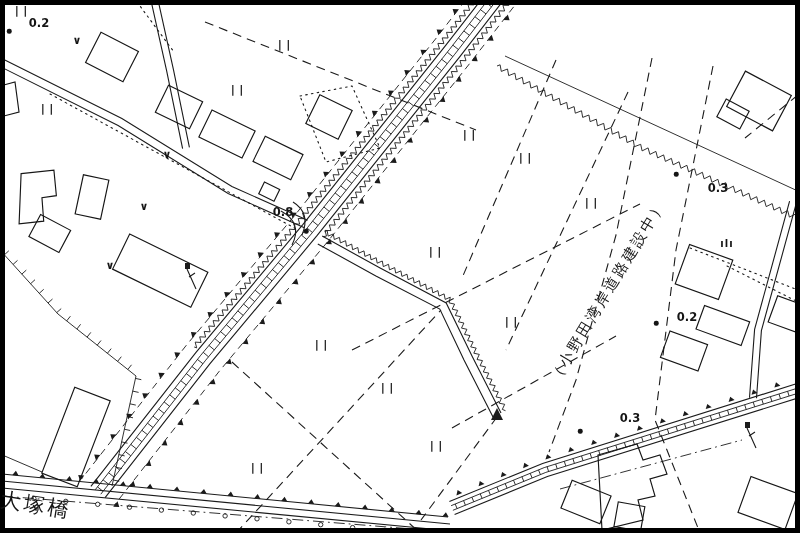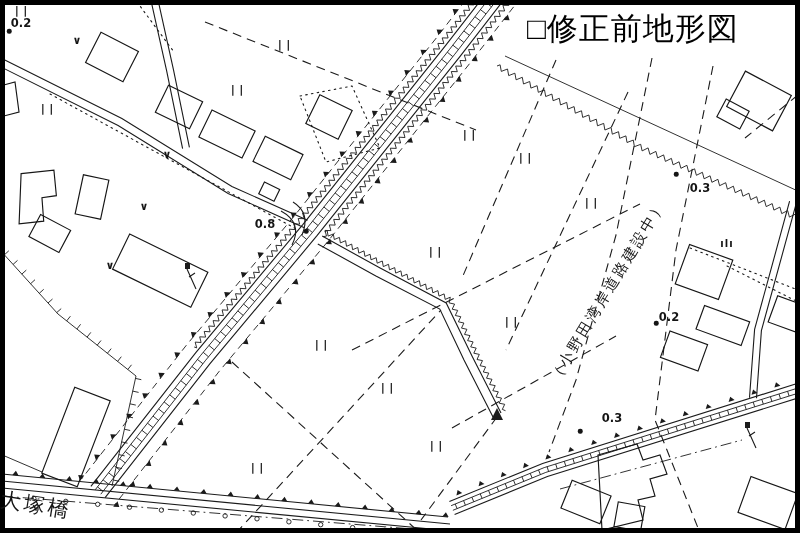--- a/index.html
+++ b/index.html
@@ -9,21 +9,21 @@
   .ln{fill:none;stroke:#1b1b1b;stroke-width:1.1;stroke-linecap:butt;}
   .thin{stroke-width:0.9;}
   .dash{stroke-dasharray:9 6;}
   .sdash{stroke-dasharray:7 5;}
   .ddot{stroke-dasharray:11 4 1.8 4;}
   .dot{stroke-dasharray:1.6 4.2;stroke-linecap:round;}
   .fillink{fill:#1b1b1b;stroke:none;}
   .bld path,.bld rect{fill:none;stroke:#161616;stroke-width:1.15;}
   #labels{position:absolute;left:0;top:0;width:800px;height:533px;}
   .sym{position:absolute;transform:translate(-50%,-50%);color:#151515;white-space:nowrap;line-height:1;}
-  .elev{font:700 11.5px "DejaVu Sans",sans-serif;}
+  .elev{font:700 11.5px "DejaVu Sans",sans-serif;margin-left:18px;}
   .edot{width:4.5px;height:4.5px;background:#151515;border-radius:50%;}
   .rice{font:600 11px "DejaVu Sans Mono","Liberation Mono",monospace;letter-spacing:2px;}
   .dry{font:600 11px "DejaVu Sans",sans-serif;}
   .grass{font:600 10px "DejaVu Sans",sans-serif;letter-spacing:1px;margin-top:16px;}
   #title{position:absolute;left:527px;top:8px;font:400 31px "Liberation Sans",sans-serif;
          letter-spacing:1px;color:#000;white-space:nowrap;}
   .anchor{position:absolute;width:0;height:0;}
   .anchor>span{position:absolute;display:block;transform:translate(-50%,-50%) rotate(var(--r,0deg));
          white-space:nowrap;color:#151515;}
   #bridge-anchor{left:36px;top:505px;}
@@ -155,30 +155,29 @@
     </g>
     <g transform="translate(745,427)">
       <rect class="fillink" x="0" y="-5" width="5" height="6"></rect>
       <path class="ln" d="M2,1L11,21M4,9l6,-4"></path>
     </g>
 
     <rect x="2.5" y="2.5" width="795" height="528" fill="none" stroke="#000" stroke-width="5"></rect>
   </svg>
 
   <div id="labels">
-    <div id="title">□修正前地形図</div>
     <div id="bridge-anchor" class="anchor">
       <span>大塚橋</span>
     </div>
     <div id="construction-anchor" class="anchor">
       <span>（小野田湾岸道路建設中）</span>
     </div>
   <span class="sym elev" style="left: 21px; top: 23px;">0.2</span>
       <span class="sym edot" style="left: 9px; top: 31px;"></span>
-      <span class="sym elev" style="left: 265px; top: 224px;">0.8</span>
+      <span class="sym elev" style="left: 265px; top: 212px;">0.8</span>
       <span class="sym edot" style="left: 306px; top: 231px;"></span>
       <span class="sym elev" style="left: 700px; top: 188px;">0.3</span>
       <span class="sym edot" style="left: 676px; top: 174px;"></span>
       <span class="sym elev" style="left: 669px; top: 317px;">0.2</span>
       <span class="sym edot" style="left: 656px; top: 323px;"></span>
       <span class="sym elev" style="left: 612px; top: 418px;">0.3</span>
       <span class="sym edot" style="left: 580px; top: 431px;"></span>
       <span class="sym rice" style="left: 22px; top: 10px;">||</span>
       <span class="sym rice" style="left: 48px; top: 108px;">||</span>
       <span class="sym rice" style="left: 238px; top: 89px;">||</span>

